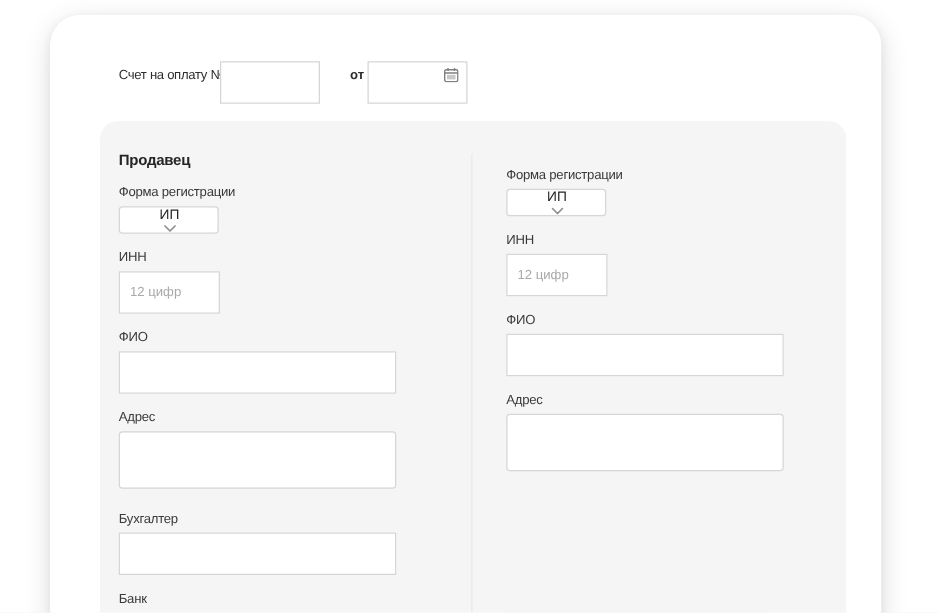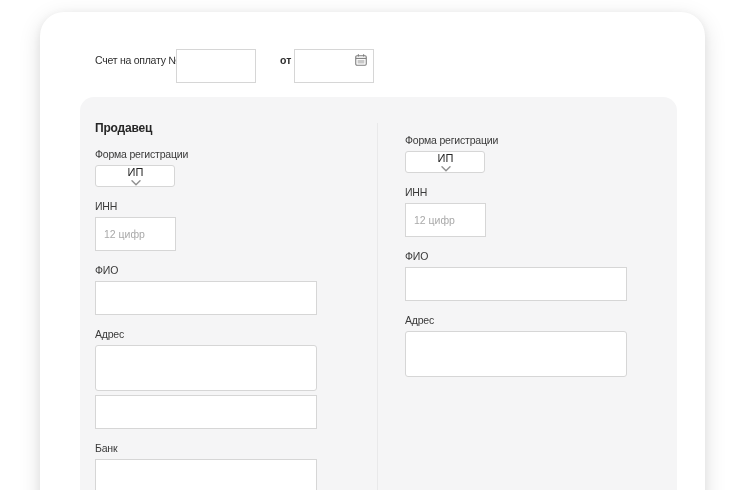--- a/index.html
+++ b/index.html
@@ -102,20 +102,21 @@
 
       <div class="field-label">ИНН</div>
       <input class="txt w-small" type="text" placeholder="12 цифр" style="">
 
       <div class="field-label">ФИО</div>
       <input class="txt w-full" type="text" value="" style="">
 
       <div class="field-label">Адрес</div>
       <textarea class="area" style=""></textarea>
 
+      <div class="field-label">Бухгалтер</div>
       <input class="txt w-full" type="text" value="" style="">
 
       <div class="field-label">Банк</div>
       <input class="txt w-full" type="text" value="" style="">
     </div>
 
     <div class="col col-right">
 
       <div class="field-label">Форма регистрации</div>
       <div class="select" role="combobox">

